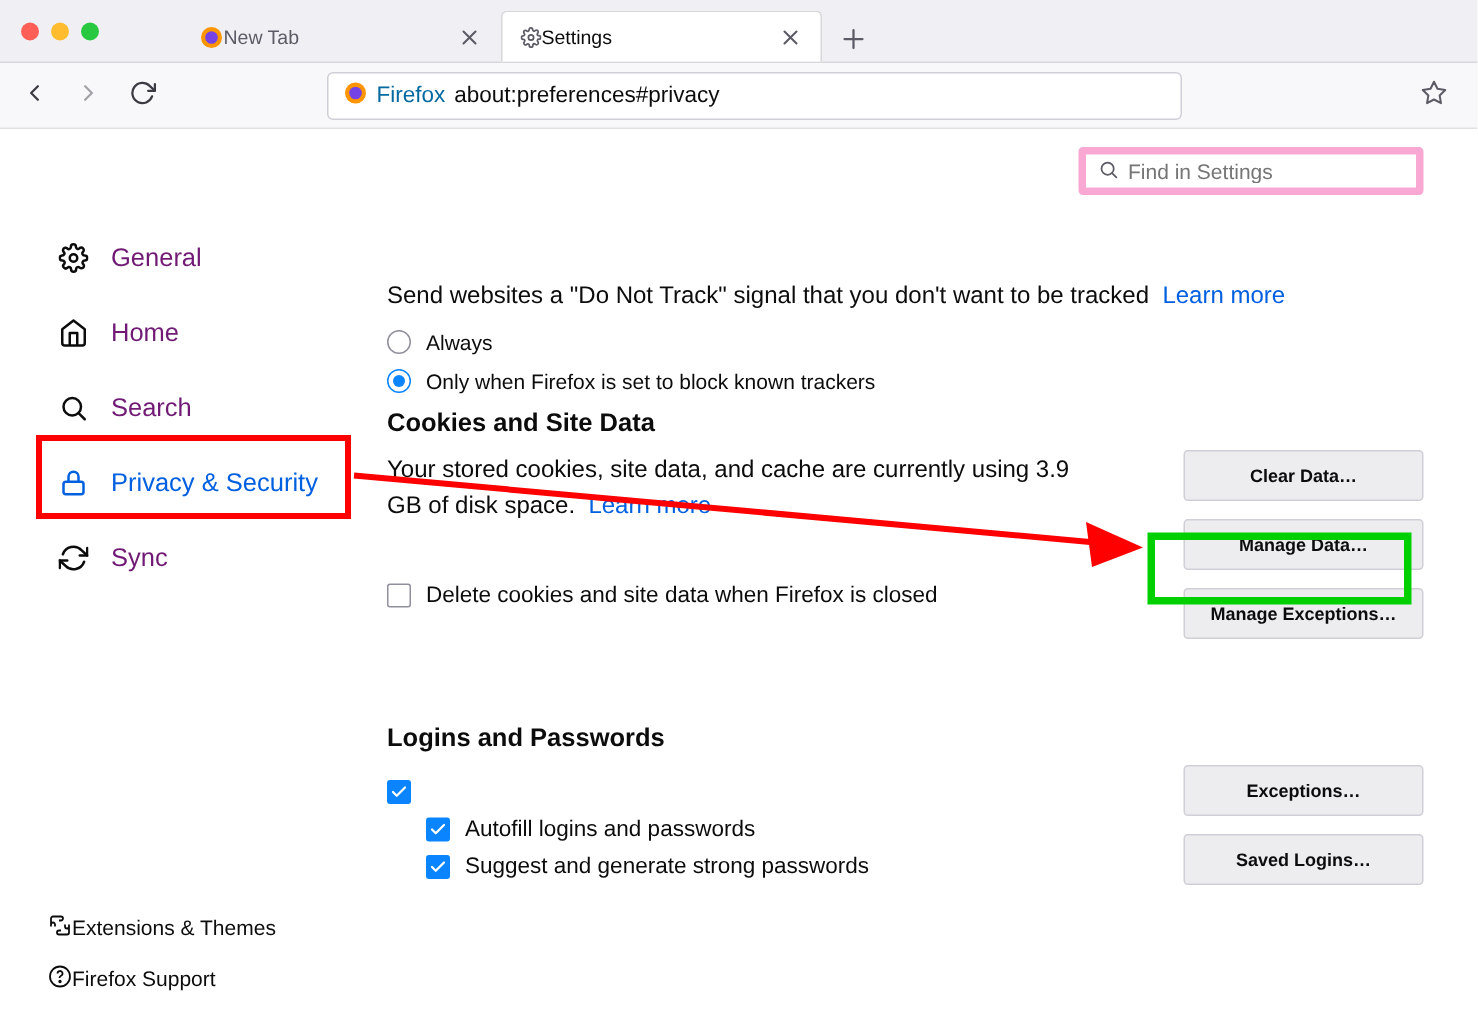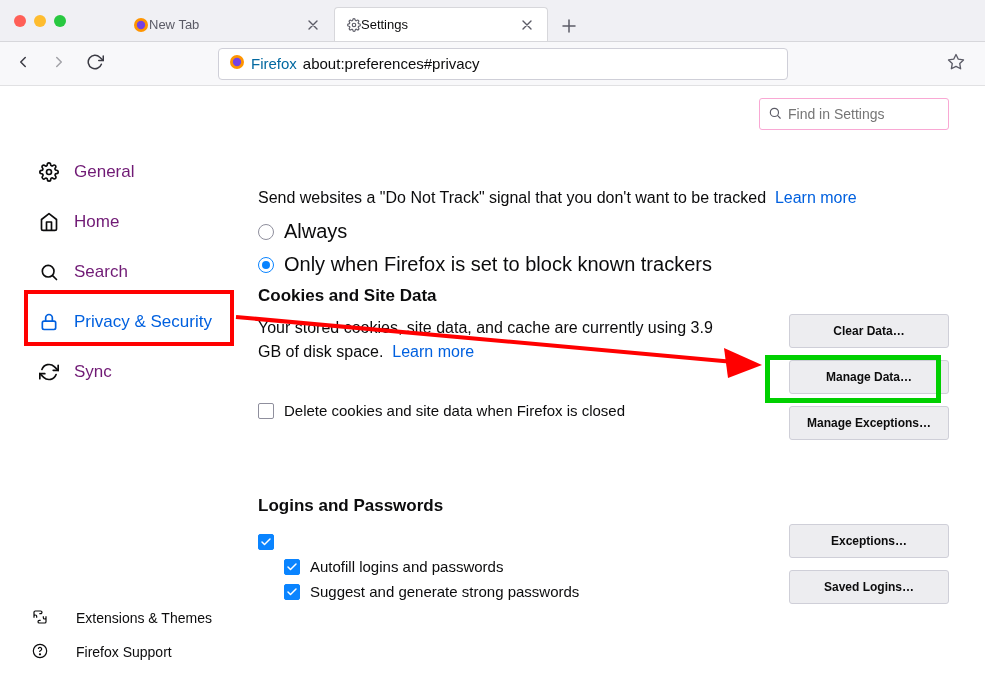--- a/index.html
+++ b/index.html
@@ -33,31 +33,31 @@
     .star { margin-left: auto; color:#5b5b66; padding-right:6px; }
 
     
     .content { flex:1; display:flex; position:relative; overflow:hidden; background:#fff; min-height:0; }
     .sidebar { width: 250px; padding: 65px 10px 20px 32px; display:flex; flex-direction:column; }
     .sidenav { display:flex; flex-direction:column; gap: 8px; }
     .side-item { display:flex; align-items:center; gap:14px; height: 42px; padding: 0 6px; border-radius:4px; font-size:17px; color:#701a75; cursor:default; }
     .side-item.active { color: #0060df; }
     .side-item .icon { width:22px; height:22px; display:flex; align-items:center; justify-content:center; }
     .side-bottom { margin-top: auto; display:flex; flex-direction:column; gap:4px; font-size:14px; color:#0c0c0d; }
-    .side-bottom .row { display:flex; align-items:center; gap:28px; height:30px; }
+    .side-bottom .row { display:flex; align-items:center; gap:0; height:30px; }
 
     .main { flex:1; padding: 12px 36px 20px 8px; overflow:auto; position:relative; }
     .search-wrap { display:flex; justify-content:flex-end; margin-bottom: 56px; }
-    .find { width: 190px; height: 32px; border:1px solid #f9a8d4; border-radius:3px; display:flex; align-items:center; padding:0 8px; gap:6px; color:#5b5b66; font-size:14px; }
+    .find { width: 230px; height: 32px; border:5px solid #f9a8d4; border-radius:3px; display:flex; align-items:center; padding:0 8px; gap:6px; color:#5b5b66; font-size:14px; }
     .find input { border:none; outline:none; flex:1; font-size:14px; color:#0c0c0d; background:transparent; }
 
     .section-text { font-size:16px; color:#0c0c0d; line-height:1.5; }
     .link { color:#0060df; text-decoration:none; }
 
-    .radio-row { display:flex; align-items:center; gap:10px; margin:10px 0; font-size:20px; }
+    .radio-row { display:flex; align-items:center; gap:10px; margin:10px 0; font-size:14px; }
     .radio { width:16px; height:16px; border:1px solid #8f8f9d; border-radius:50%; display:inline-flex; align-items:center; justify-content:center; background:#fff; }
     .radio.checked { border-color:#0a84ff; }
     .radio.checked::after { content:""; width:8px; height:8px; background:#0a84ff; border-radius:50%; }
 
     h2.sec { font-size:17px; font-weight:700; margin-bottom:10px; }
 
     .row-with-buttons { display:flex; align-items:flex-start; gap:24px; }
     .row-with-buttons .left { flex:1; }
     .btn-stack { width:160px; display:flex; flex-direction:column; gap:12px; margin-top:-2px; }
     .btn { height:34px; background:#ededf0; border:1px solid #cfcfd8; border-radius:3px; font-size:12px; font-weight:600; color:#0c0c0d; display:flex; align-items:center; justify-content:center; cursor:default; }

